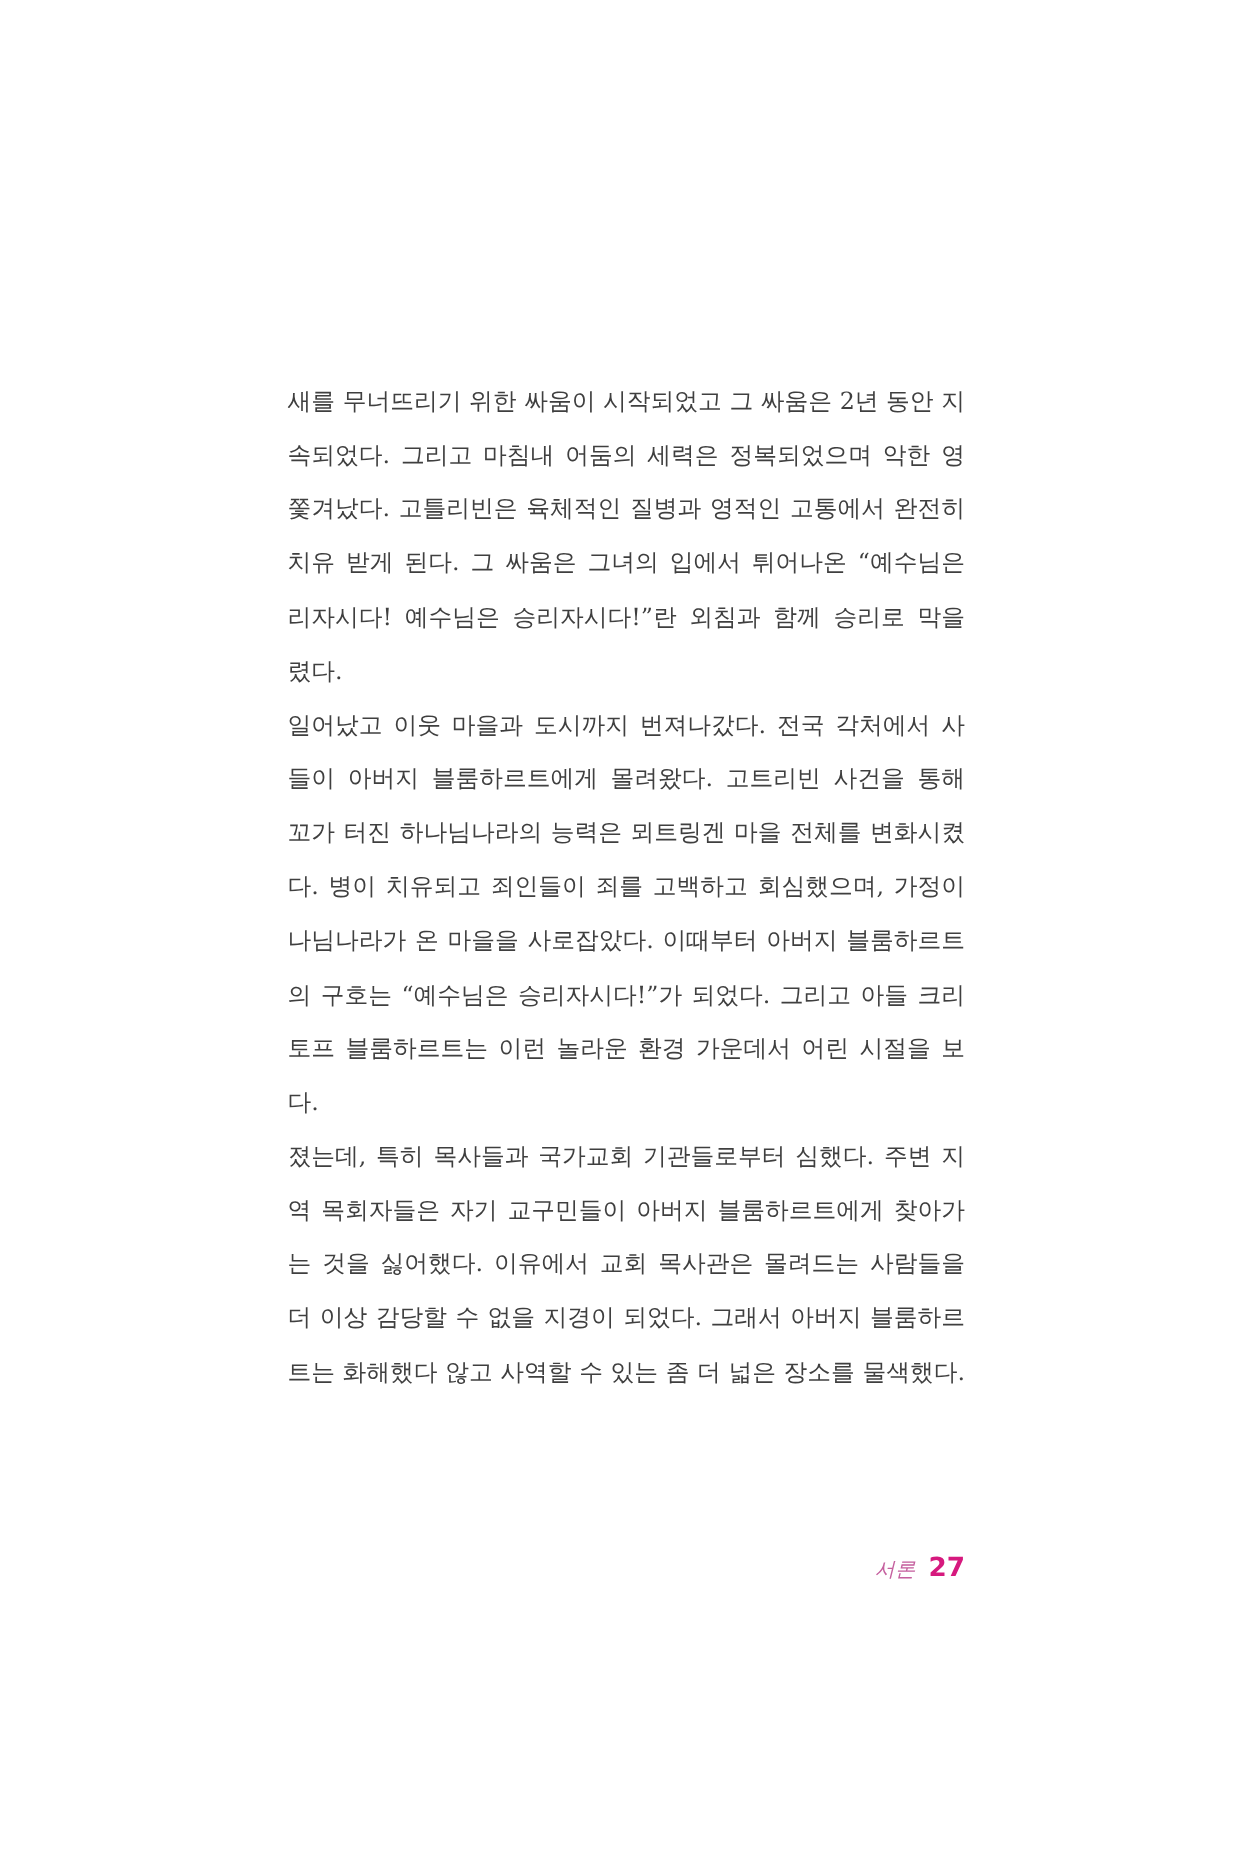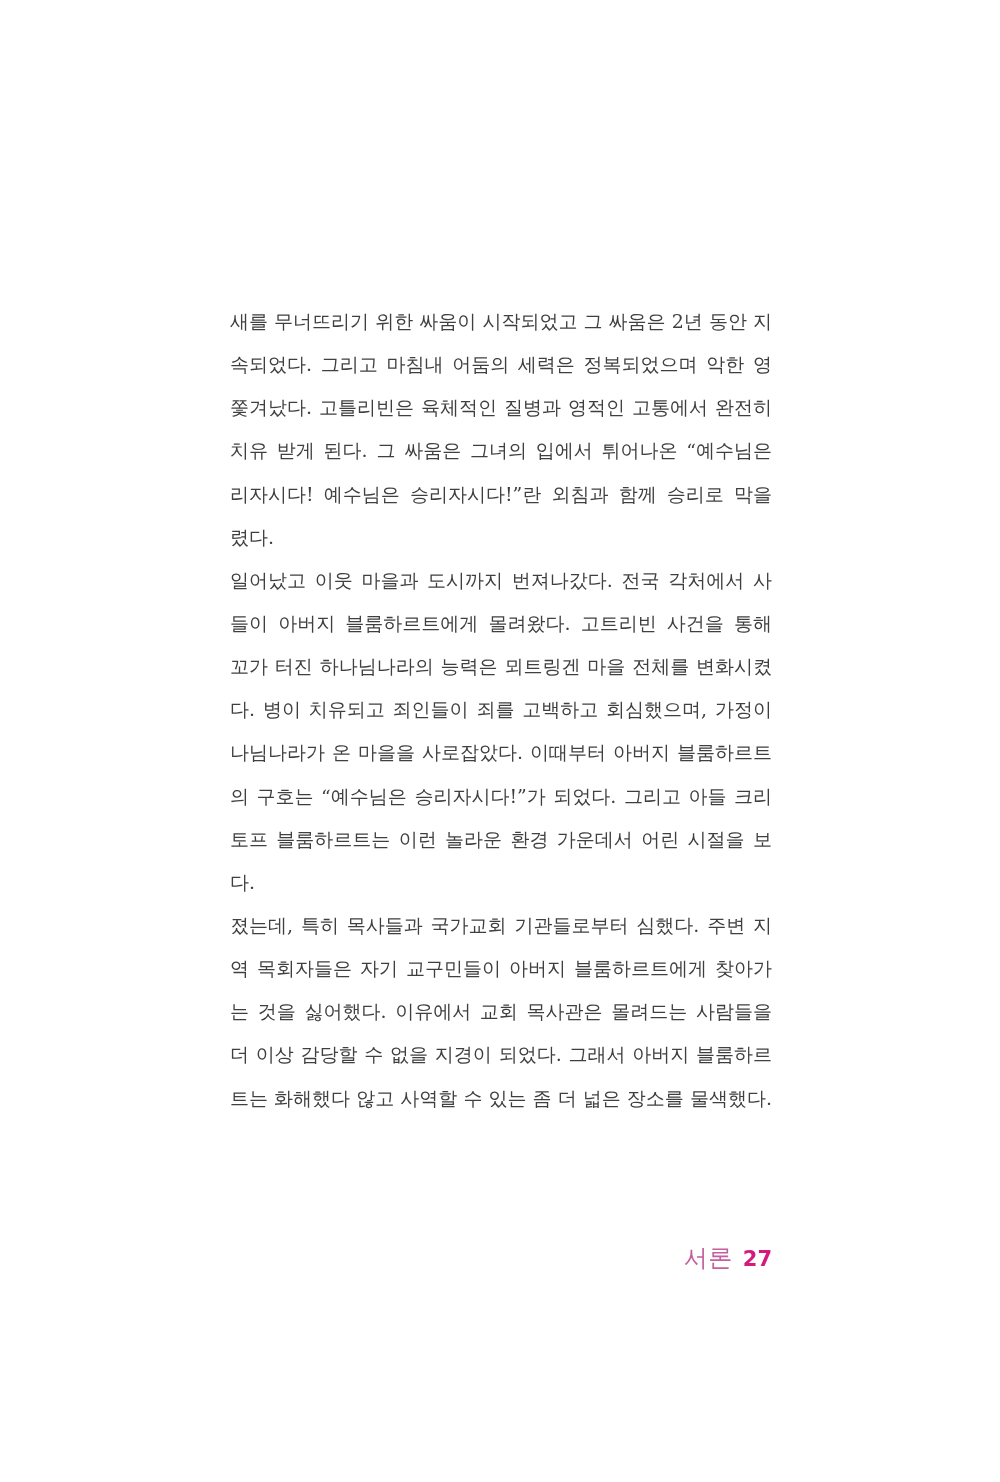--- a/index.html
+++ b/index.html
@@ -40,22 +40,23 @@
   }
   .footer {
     position: absolute;
     left: 230px;
     top: 1242px;
     width: 542px;
     text-align: right;
     font-family: "DejaVu Sans", "Liberation Sans", sans-serif;
   }
   .section-label {
-    font-size: 24px;
+    font-size: 16px;
     letter-spacing: 0.5px;
+    font-style: italic;
   }
   .page-number {
     font-size: 21px;
     font-weight: bold;
     margin-left: 10px;
   }
 </style>
 </head>
 <body>
 

